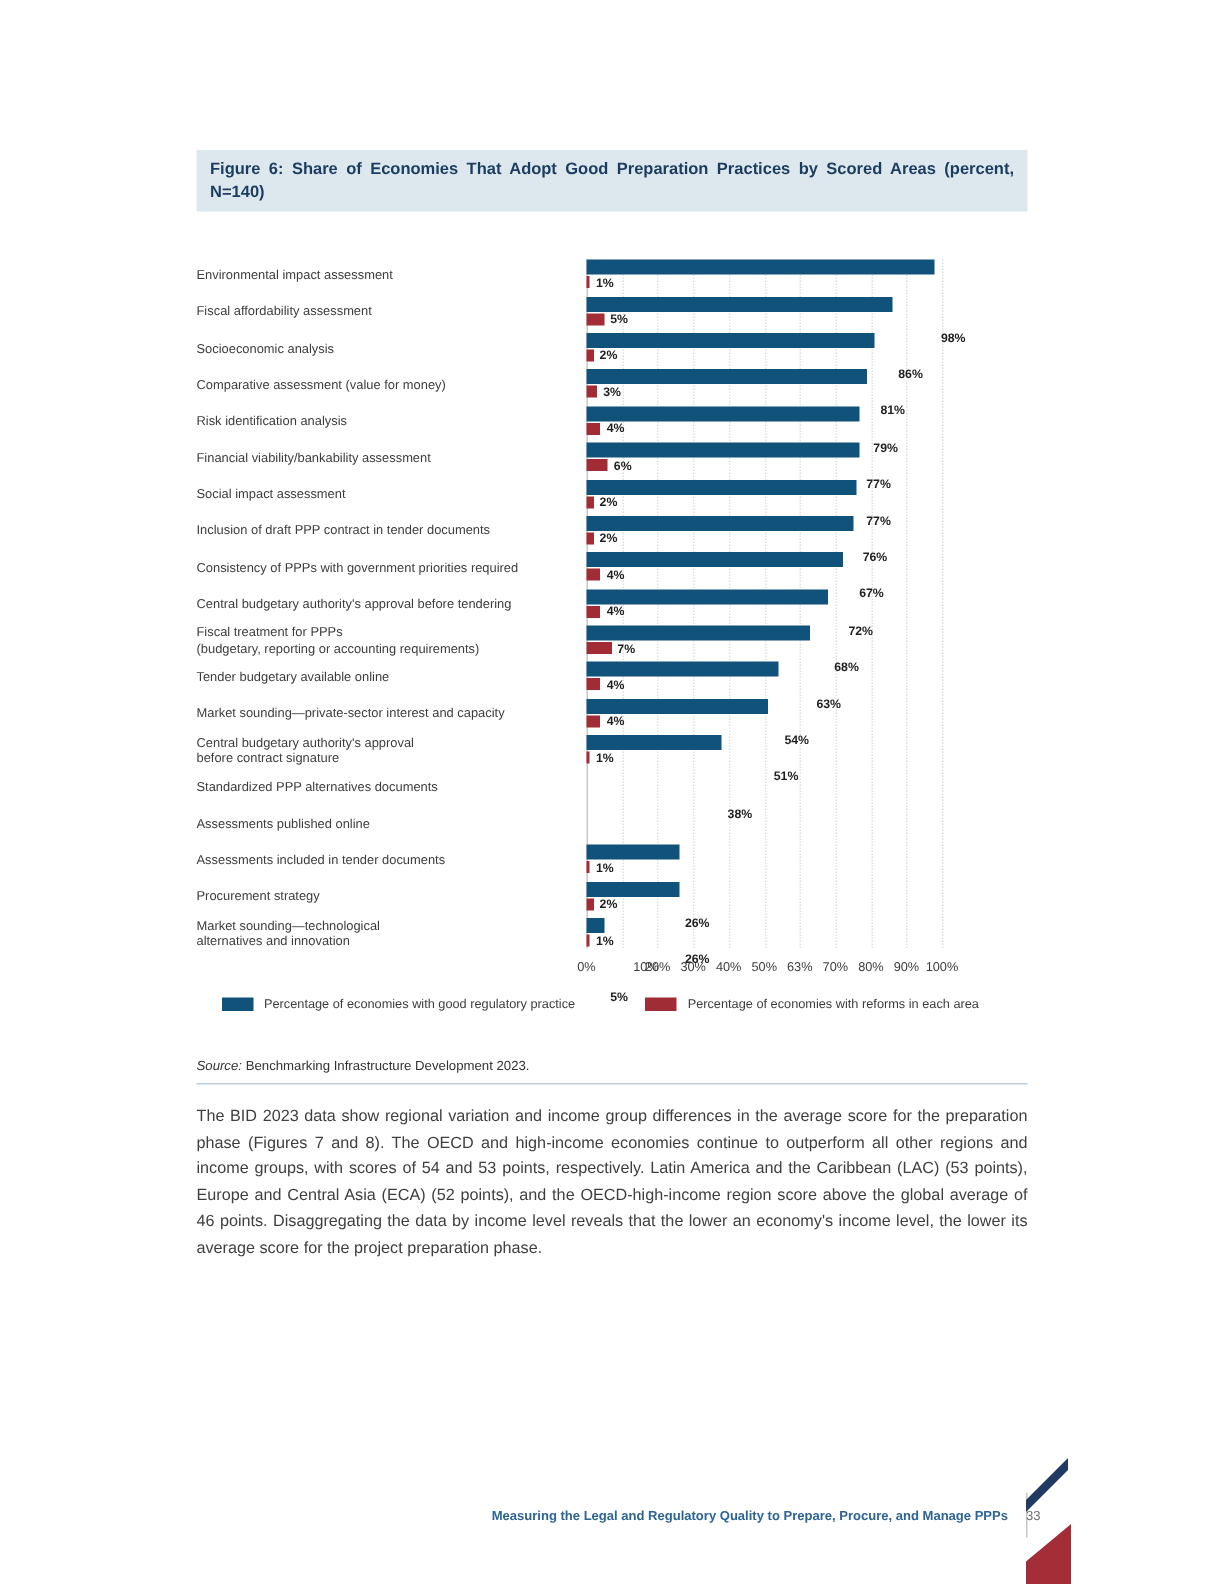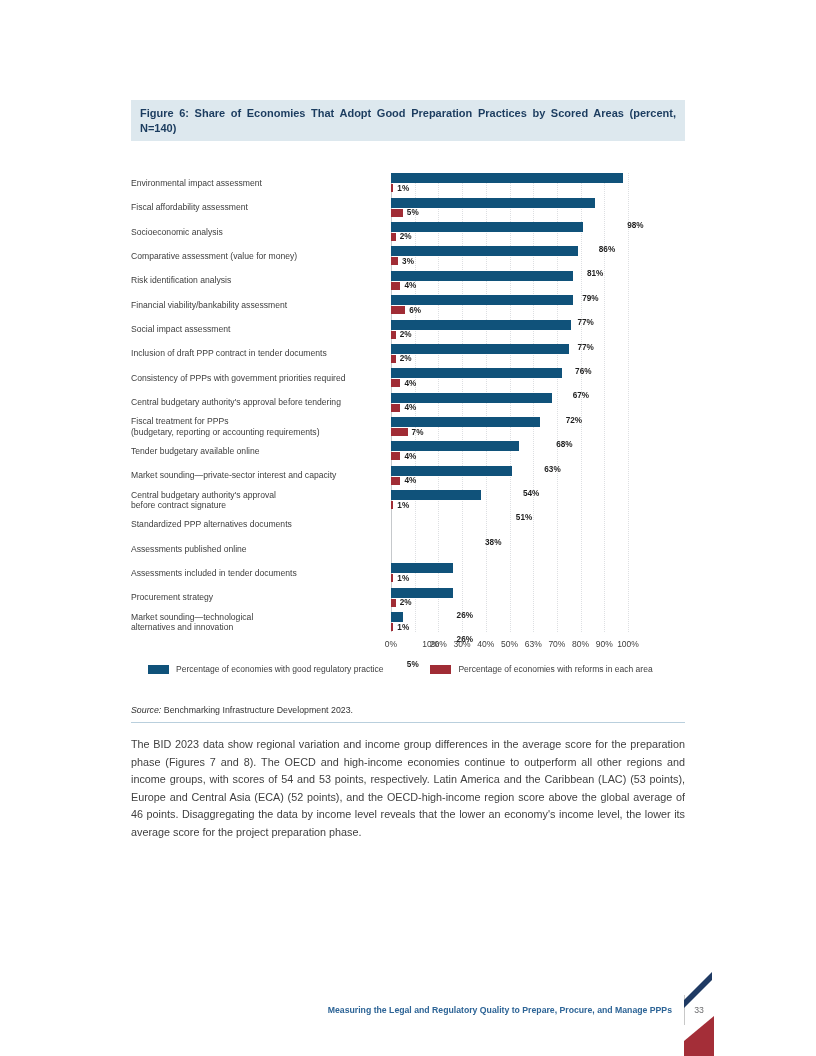--- a/index.html
+++ b/index.html
@@ -53,21 +53,21 @@
     color:#3f3f3f; text-align:justify;
   }
 
   
   .footer-title {
     position:absolute; top:1005px; right:144px; white-space:nowrap;
     font-size:8.7px; font-weight:bold; color:#2d6496;
   }
   .footer-divider { position:absolute; left:684px; top:995px; width:1px; height:30px; background:#c8c8c8; }
   .page-number {
-    position:absolute; left:684px; top:1005px; width:30px; text-align:center;
+    position:absolute; left:684px; top:1005px; width:30px; 
     font-size:8.7px; color:#6d6e70;
   }
   .decor-svg { position:absolute; left:683px; top:968px; width:32px; height:88px; }
 </style>
 </head>
 <body>
 
 <div class="content">
 
   <div class="fig-title" style="background: rgb(221, 232, 238); color: rgb(27, 60, 95);">Figure 6: Share of Economies That Adopt Good Preparation Practices by Scored Areas (percent, N=140)</div>

